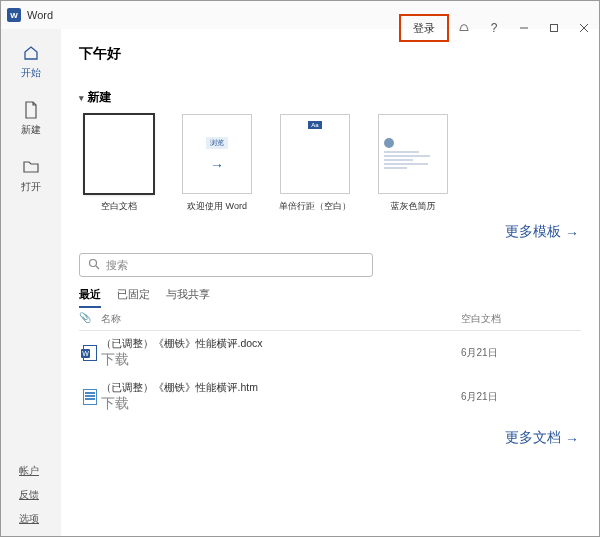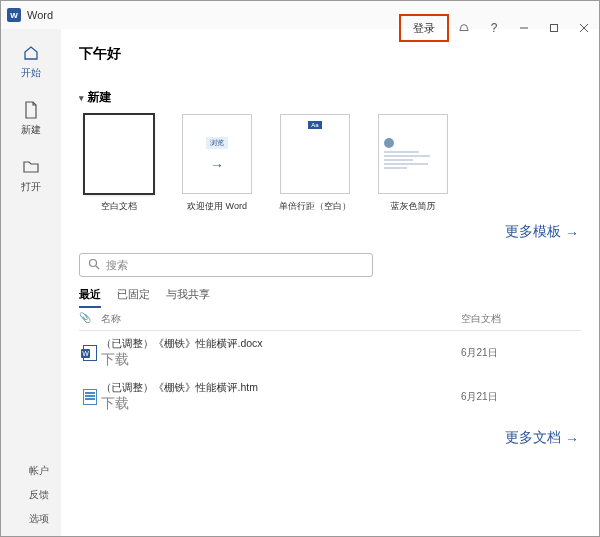--- a/index.html
+++ b/index.html
@@ -9,21 +9,21 @@
   .titlebar .app-icon { width: 14px; height: 14px; margin: 0 6px; background: #2b579a; border-radius: 2px; display: flex; align-items: center; justify-content: center; color: #fff; font-size: 8px; font-weight: bold; }
   .titlebar-right { position: absolute; right: 0; top: 13px; height: 100%; display: flex; align-items: stretch; }
   .login-box { border: 2px solid #d83b01; display: flex; align-items: center; padding: 0 12px; font-size: 11px; cursor: pointer; }
   .tb-btn { width: 30px; display: flex; align-items: center; justify-content: center; color: #555; cursor: pointer; }
   .tb-btn svg { width: 10px; height: 10px; stroke: #555; fill: none; stroke-width: 1; }
   .body { flex: 1; display: flex; min-height: 0; }
   .sidebar { width: 60px; background: #f3f3f3; display: flex; flex-direction: column; align-items: center; padding-top: 14px; font-size: 10px; color: #444; }
   .side-item { display: flex; flex-direction: column; align-items: center; margin-bottom: 20px; cursor: pointer; }
   .side-item .ic { width: 20px; height: 20px; margin-bottom: 3px; display: flex; align-items: center; justify-content: center; }
   .side-item.active { color: #2b579a; }
-  .side-bottom { margin-top: auto; margin-bottom: 10px; width: 100%; display: flex; flex-direction: column; align-items: flex-start; padding-left: 28px; gap: 10px; font-size: 10px; color: #555; }
+  .side-bottom { margin-top: auto; margin-bottom: 10px; width: 100%; display: flex; flex-direction: column; align-items: flex-start; padding-left: 18px; gap: 10px; font-size: 10px; color: #555; text-decoration: underline; }
   .side-bottom div { cursor: pointer; }
   .main { flex: 1; padding: 16px 18px 10px 18px; overflow: hidden; }
   .greeting { font-size: 14px; font-weight: 700; margin-bottom: 26px; }
   .section-head { display: flex; align-items: center; font-size: 12px; font-weight: 600; margin-bottom: 8px; }
   .section-head .chev { margin-right: 4px; font-size: 9px; color: #555; }
   .templates { display: flex; gap: 18px; }
   .tpl { display: flex; flex-direction: column; align-items: center; width: 80px; font-size: 9px; color: #333; cursor: pointer; }
   .tpl .thumb { width: 70px; height: 80px; border: 1px solid #ccc; background: #fff; margin-bottom: 6px; display: flex; align-items: center; justify-content: center; position: relative; overflow: hidden; }
   .tpl.selected .thumb { outline: 2px solid #333; outline-offset: -1px; box-shadow: 0 1px 3px rgba(0,0,0,0.2); }
   .more-link { text-align: right; font-size: 14px; color: #2b579a; margin: 10px 2px 12px 0; cursor: pointer; }

